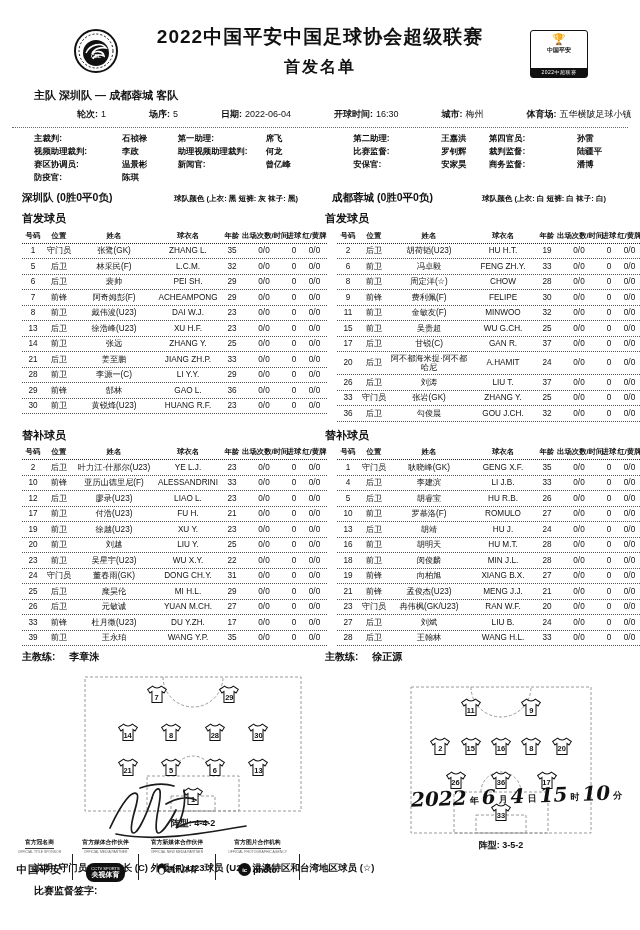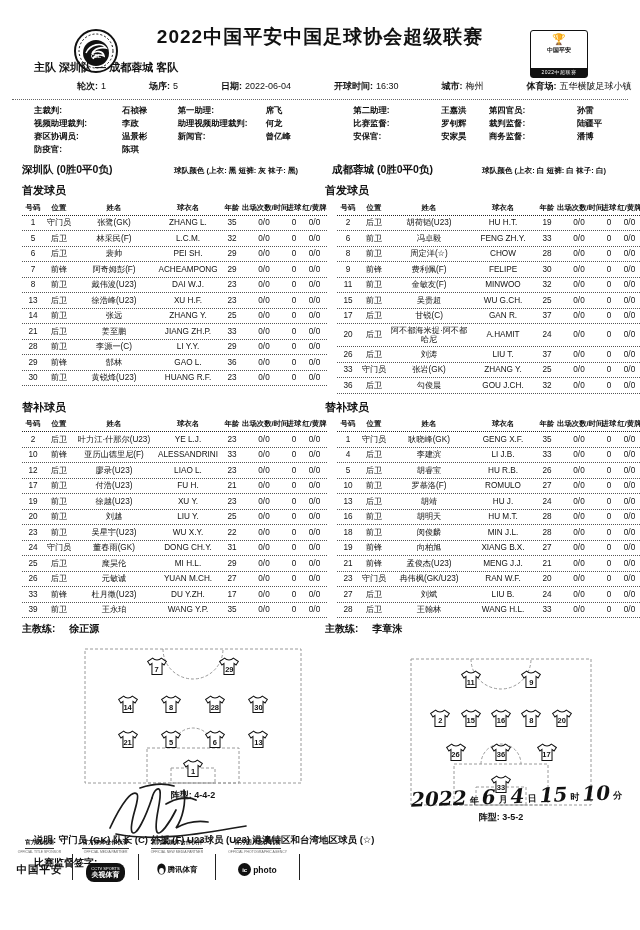--- a/index.html
+++ b/index.html
@@ -106,20 +106,21 @@
   </svg>
 
   <div class="match-badge">
     <span class="badge-ico">🏆</span>
     <span class="badge-l1">中国平安</span>
     <span class="badge-l2">2022中超联赛</span>
   </div>
 
   <div class="inner">
     <div class="title">2022中国平安中国足球协会超级联赛</div>
+    <div class="subtitle">首发名单</div>
 
     <div class="matchup">主队 深圳队 — 成都蓉城 客队</div>
 
     <div class="info-row" id="info-row">
         <span class="info-item"><b>轮次:</b><span>1</span></span>
         <span class="info-item"><b>场序:</b><span>5</span></span>
         <span class="info-item"><b>日期:</b><span>2022-06-04</span></span>
         <span class="info-item"><b>开球时间:</b><span>16:30</span></span>
         <span class="info-item"><b>城市:</b><span>梅州</span></span>
         <span class="info-item"><b>体育场:</b><span>五华横陂足球小镇</span></span>
@@ -706,24 +707,24 @@
             <div class="tcell">33</div>
             <div class="tcell">0/0</div>
             <div class="tcell">0</div>
             <div class="tcell">0/0</div>
           </div>
         </div>
     </div>
 
     <div class="coach-row">
       <div class="coach">
-        <b>主教练:</b><span>徐正源</span>
+        <b>主教练:</b><span>李章洙</span>
       </div>
       <div class="coach">
-        <b>主教练:</b><span>李章洙</span>
+        <b>主教练:</b><span>徐正源</span>
       </div>
     </div>
 
     <div class="pitch-zone">
       <div class="pitch-group pg-home">
         <div class="pitch pitch-home" id="pitch-home">
           <svg class="field" viewBox="0 0 218 136">
             <rect x="1" y="1" width="216" height="134" fill="none" stroke="#9a9a9a" stroke-width="1" stroke-dasharray="3 2"></rect>
             <path d="M79 1 A30 30 0 0 0 139 1" fill="none" stroke="#9a9a9a" stroke-width="1" stroke-dasharray="3 2"></path>
             <rect x="63" y="100" width="92" height="35" fill="none" stroke="#9a9a9a" stroke-width="1" stroke-dasharray="3 2"></rect>

